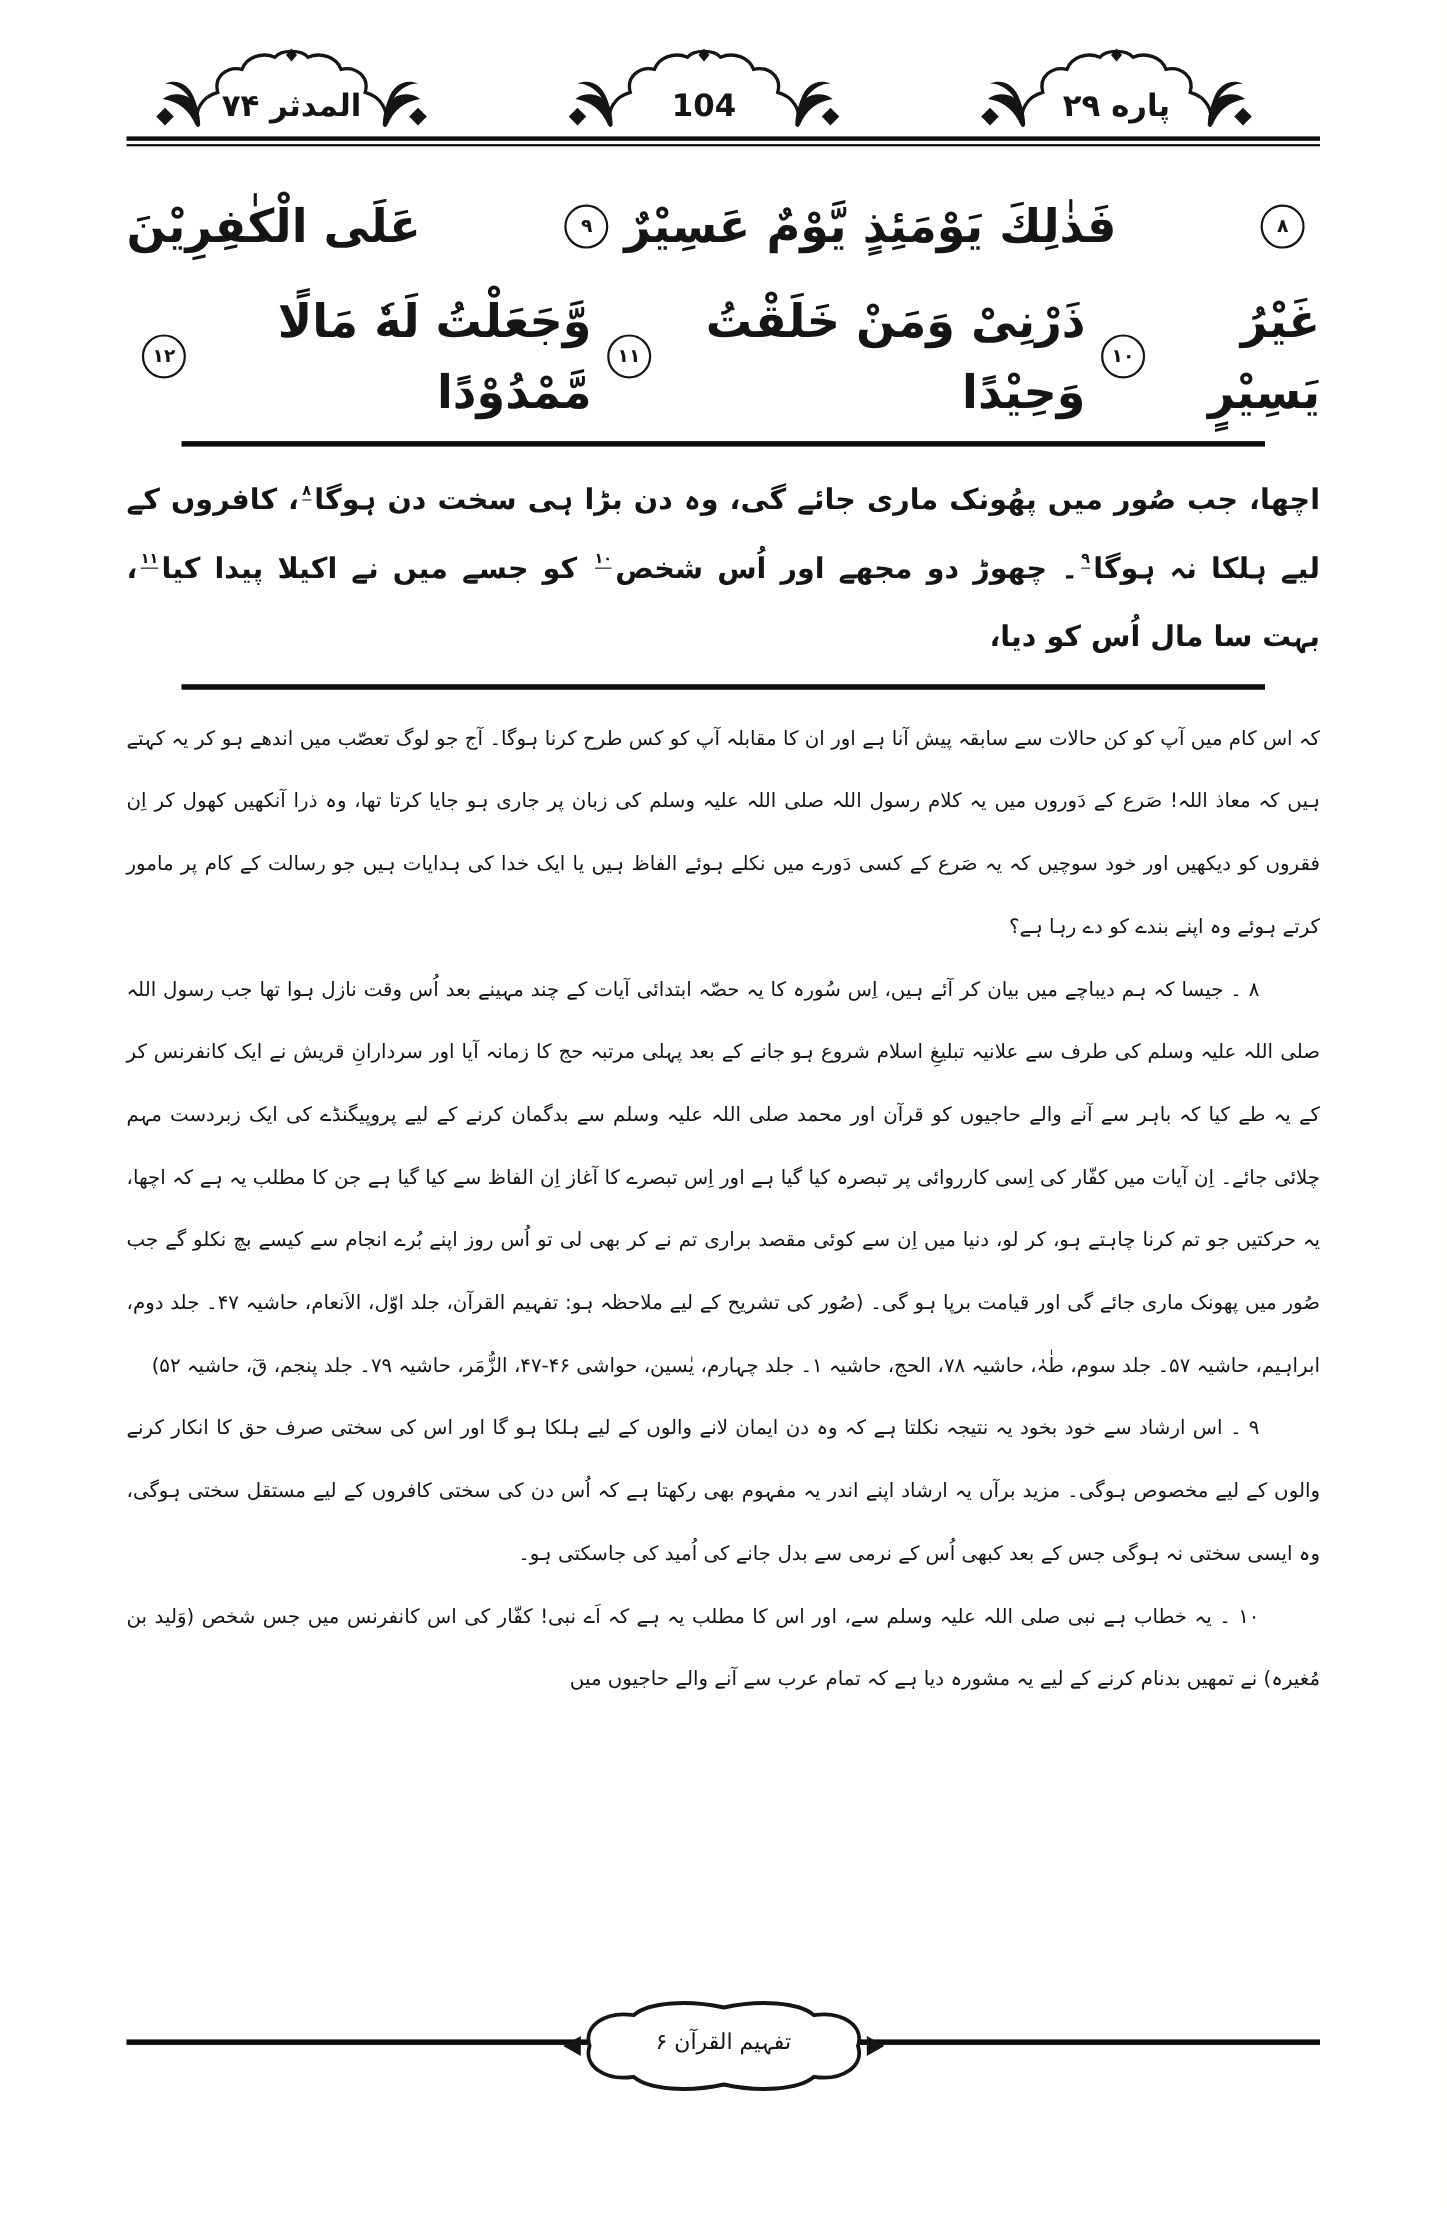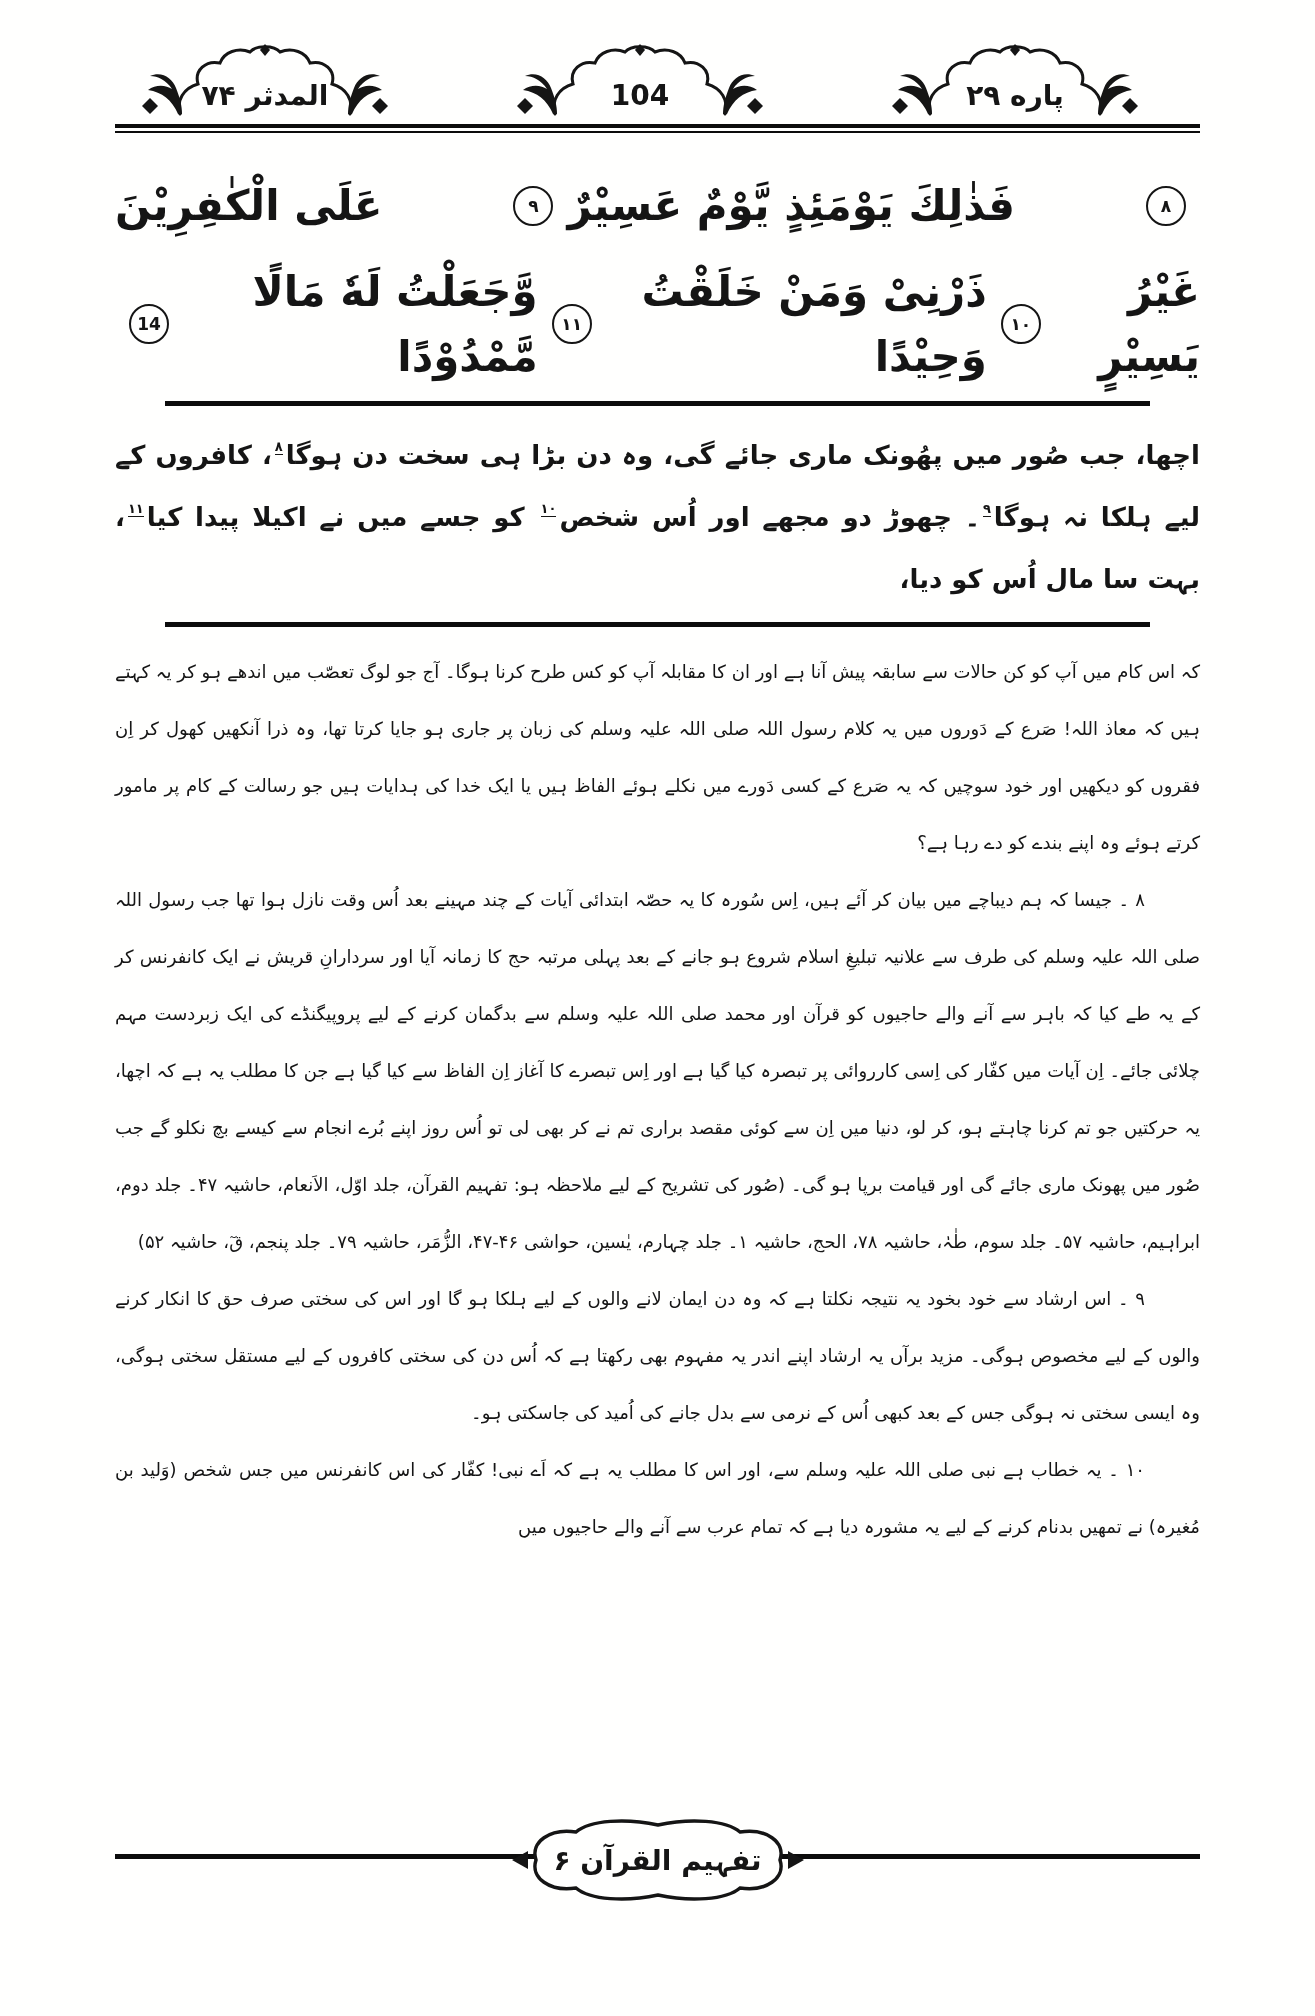--- a/index.html
+++ b/index.html
@@ -121,22 +121,22 @@
     top: -20px;
     left: 50%;
     transform: translateX(-50%);
     width: 300px; height: 84px;
   }
   .medallion svg { display: block; }
   .medallion-label {
     position: absolute;
     top: 26px; right: 0; left: 0;
     text-align: center;
-    font-size: 28px;
-    font-weight: 700;
+    font-size: 20px;
+    font-weight: 400;
   }
 </style>
 </head>
 <body>
 
 <div class="page">
 
   <header class="page-header">
 
     <div class="cartouche">
@@ -214,21 +214,21 @@
         <span class="seg">
           <span class="seg-text">غَیْرُ یَسِیْرٍ</span>
           <span class="ayah-circle">۱۰</span>
         </span>
         <span class="seg">
           <span class="seg-text">ذَرْنِیْ وَمَنْ خَلَقْتُ وَحِیْدًا</span>
           <span class="ayah-circle">۱۱</span>
         </span>
         <span class="seg">
           <span class="seg-text">وَّجَعَلْتُ لَهٗ مَالًا مَّمْدُوْدًا</span>
-          <span class="ayah-circle">14</span>
+          <span class="ayah-circle">۱۲</span>
         </span>
       </div>
   </section>
 
   <div class="rule rule-mid"></div>
 
   <section class="translation"><span class="seg"><span class="seg-text">اچھا، جب صُور میں پھُونک ماری جائے گی، وہ دن بڑا ہی سخت دن ہوگا</span><sup class="fn-sup">۸</sup></span><span class="seg"><span class="seg-text">، کافروں کے لیے ہلکا نہ ہوگا</span><sup class="fn-sup">۹</sup></span><span class="seg"><span class="seg-text">۔ چھوڑ دو مجھے اور اُس شخص</span><sup class="fn-sup">۱۰</sup></span><span class="seg"><span class="seg-text"> کو جسے میں نے اکیلا پیدا کیا</span><sup class="fn-sup">۱۱</sup></span><span class="seg"><span class="seg-text">، بہت سا مال اُس کو دیا،</span></span></section>
 
   <div class="rule rule-mid"></div>
 

